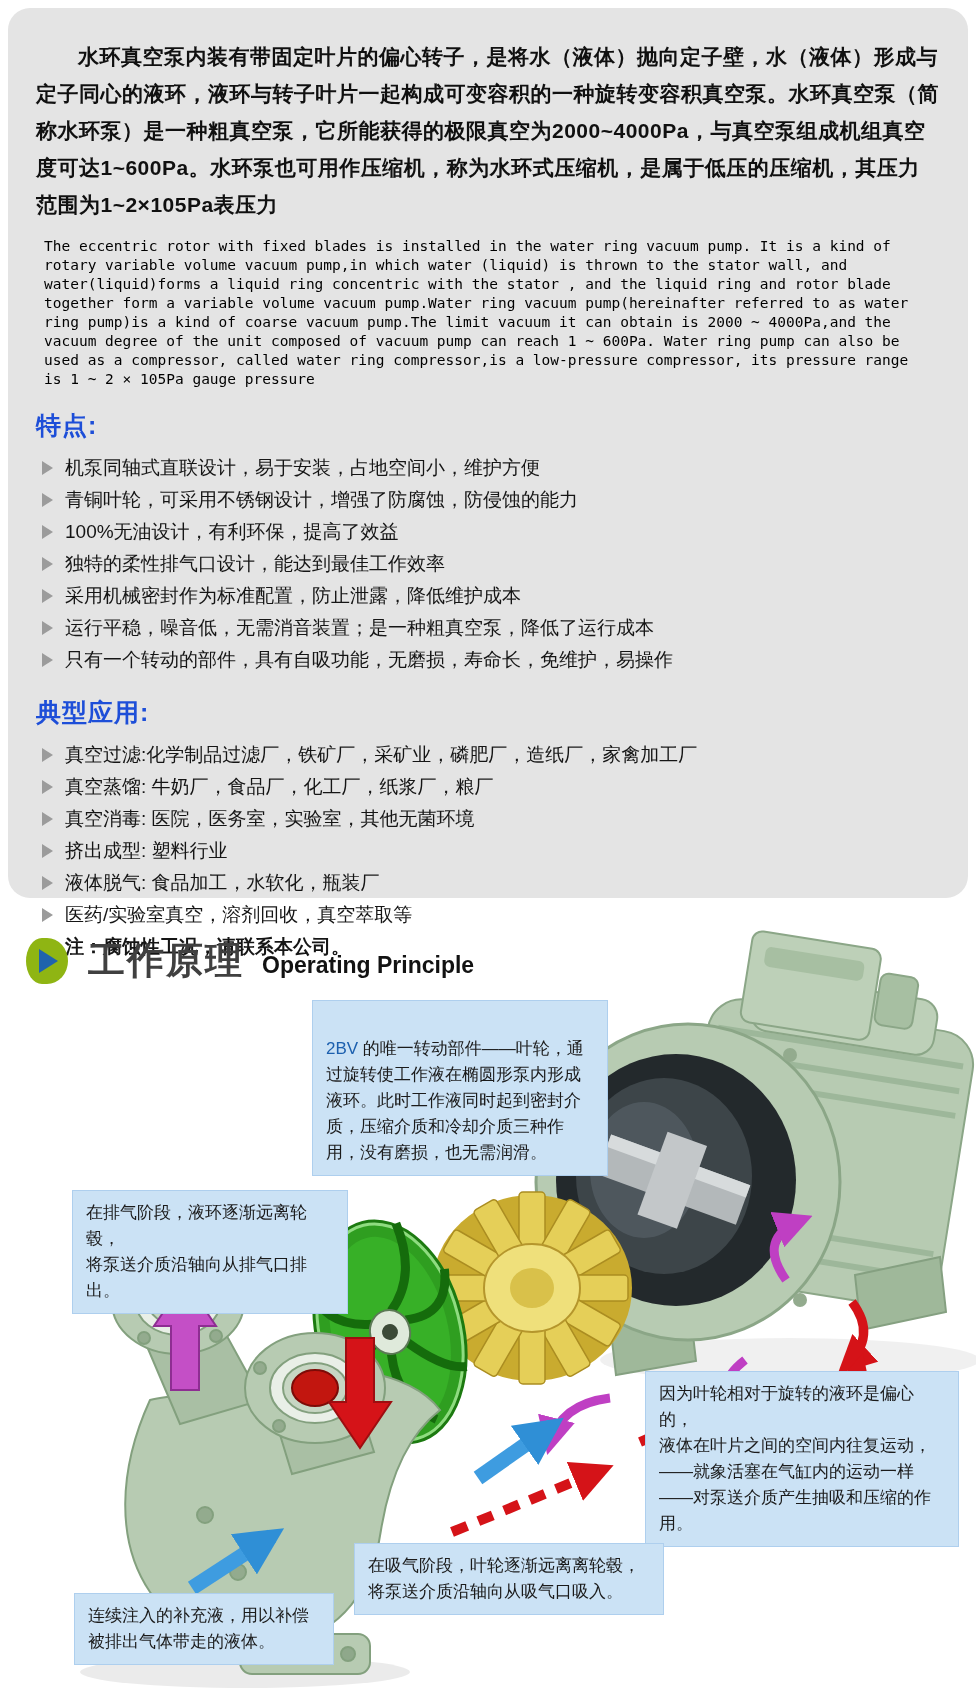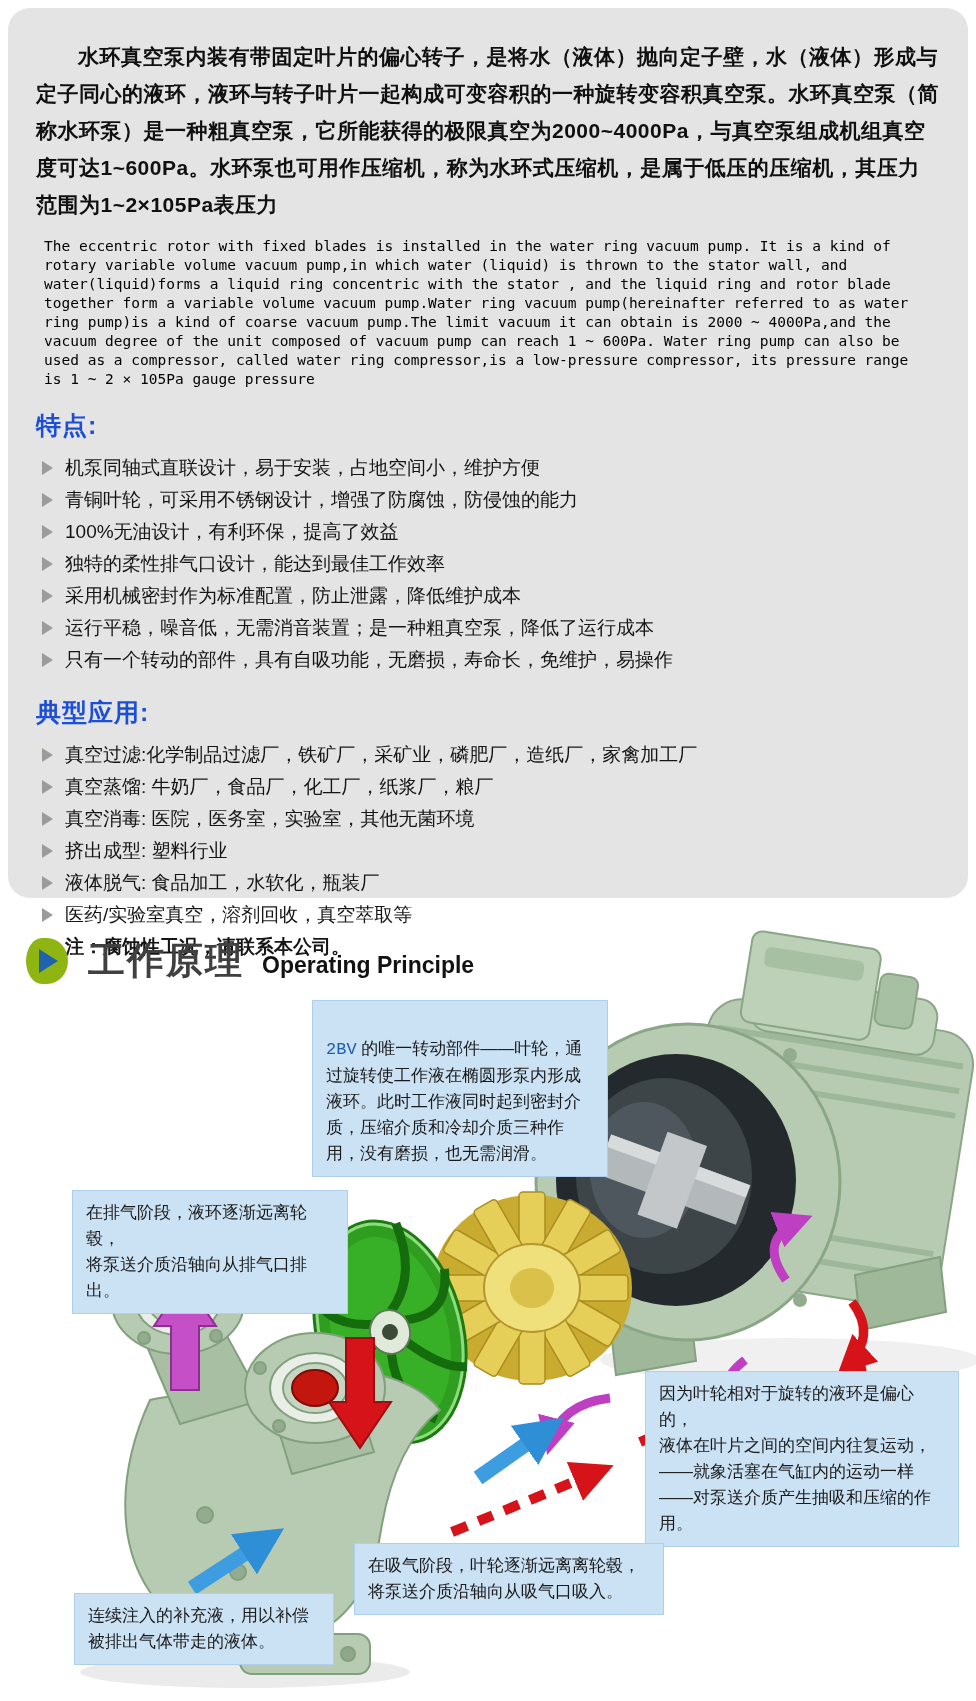--- a/index.html
+++ b/index.html
@@ -46,21 +46,21 @@
   .ph-cn{font-size:37px;font-weight:bold;color:#404040;margin-left:20px;letter-spacing:2px;}
   .ph-en{font-size:23px;font-weight:bold;color:#121212;margin-left:18px;margin-top:8px;}
   
   .diagram{position:absolute;left:0;top:930px;width:976px;height:771px;}
   .diagram svg{position:absolute;left:0;top:0;}
   .callout{
     position:absolute;background:#cbe2f5;border:1px solid #aecfee;
     box-sizing:border-box;padding:9px 13px;font-size:17px;line-height:26px;
     color:#1b1b1b;white-space:pre-line;
   }
-  .brand{color:#1b5fae;font-family:Liberation Mono, monospace;}
+  .brand{color:#1b5fae;}
   #c1{left:312px;top:70px;width:296px;min-height:140px;}
   #c2{left:72px;top:260px;width:276px;}
   #c3{left:645px;top:441px;width:314px;}
   #c4{left:354px;top:613px;width:310px;}
   #c5{left:74px;top:663px;width:260px;}
 </style>
 </head>
 <body>
 
 <section class="panel">

